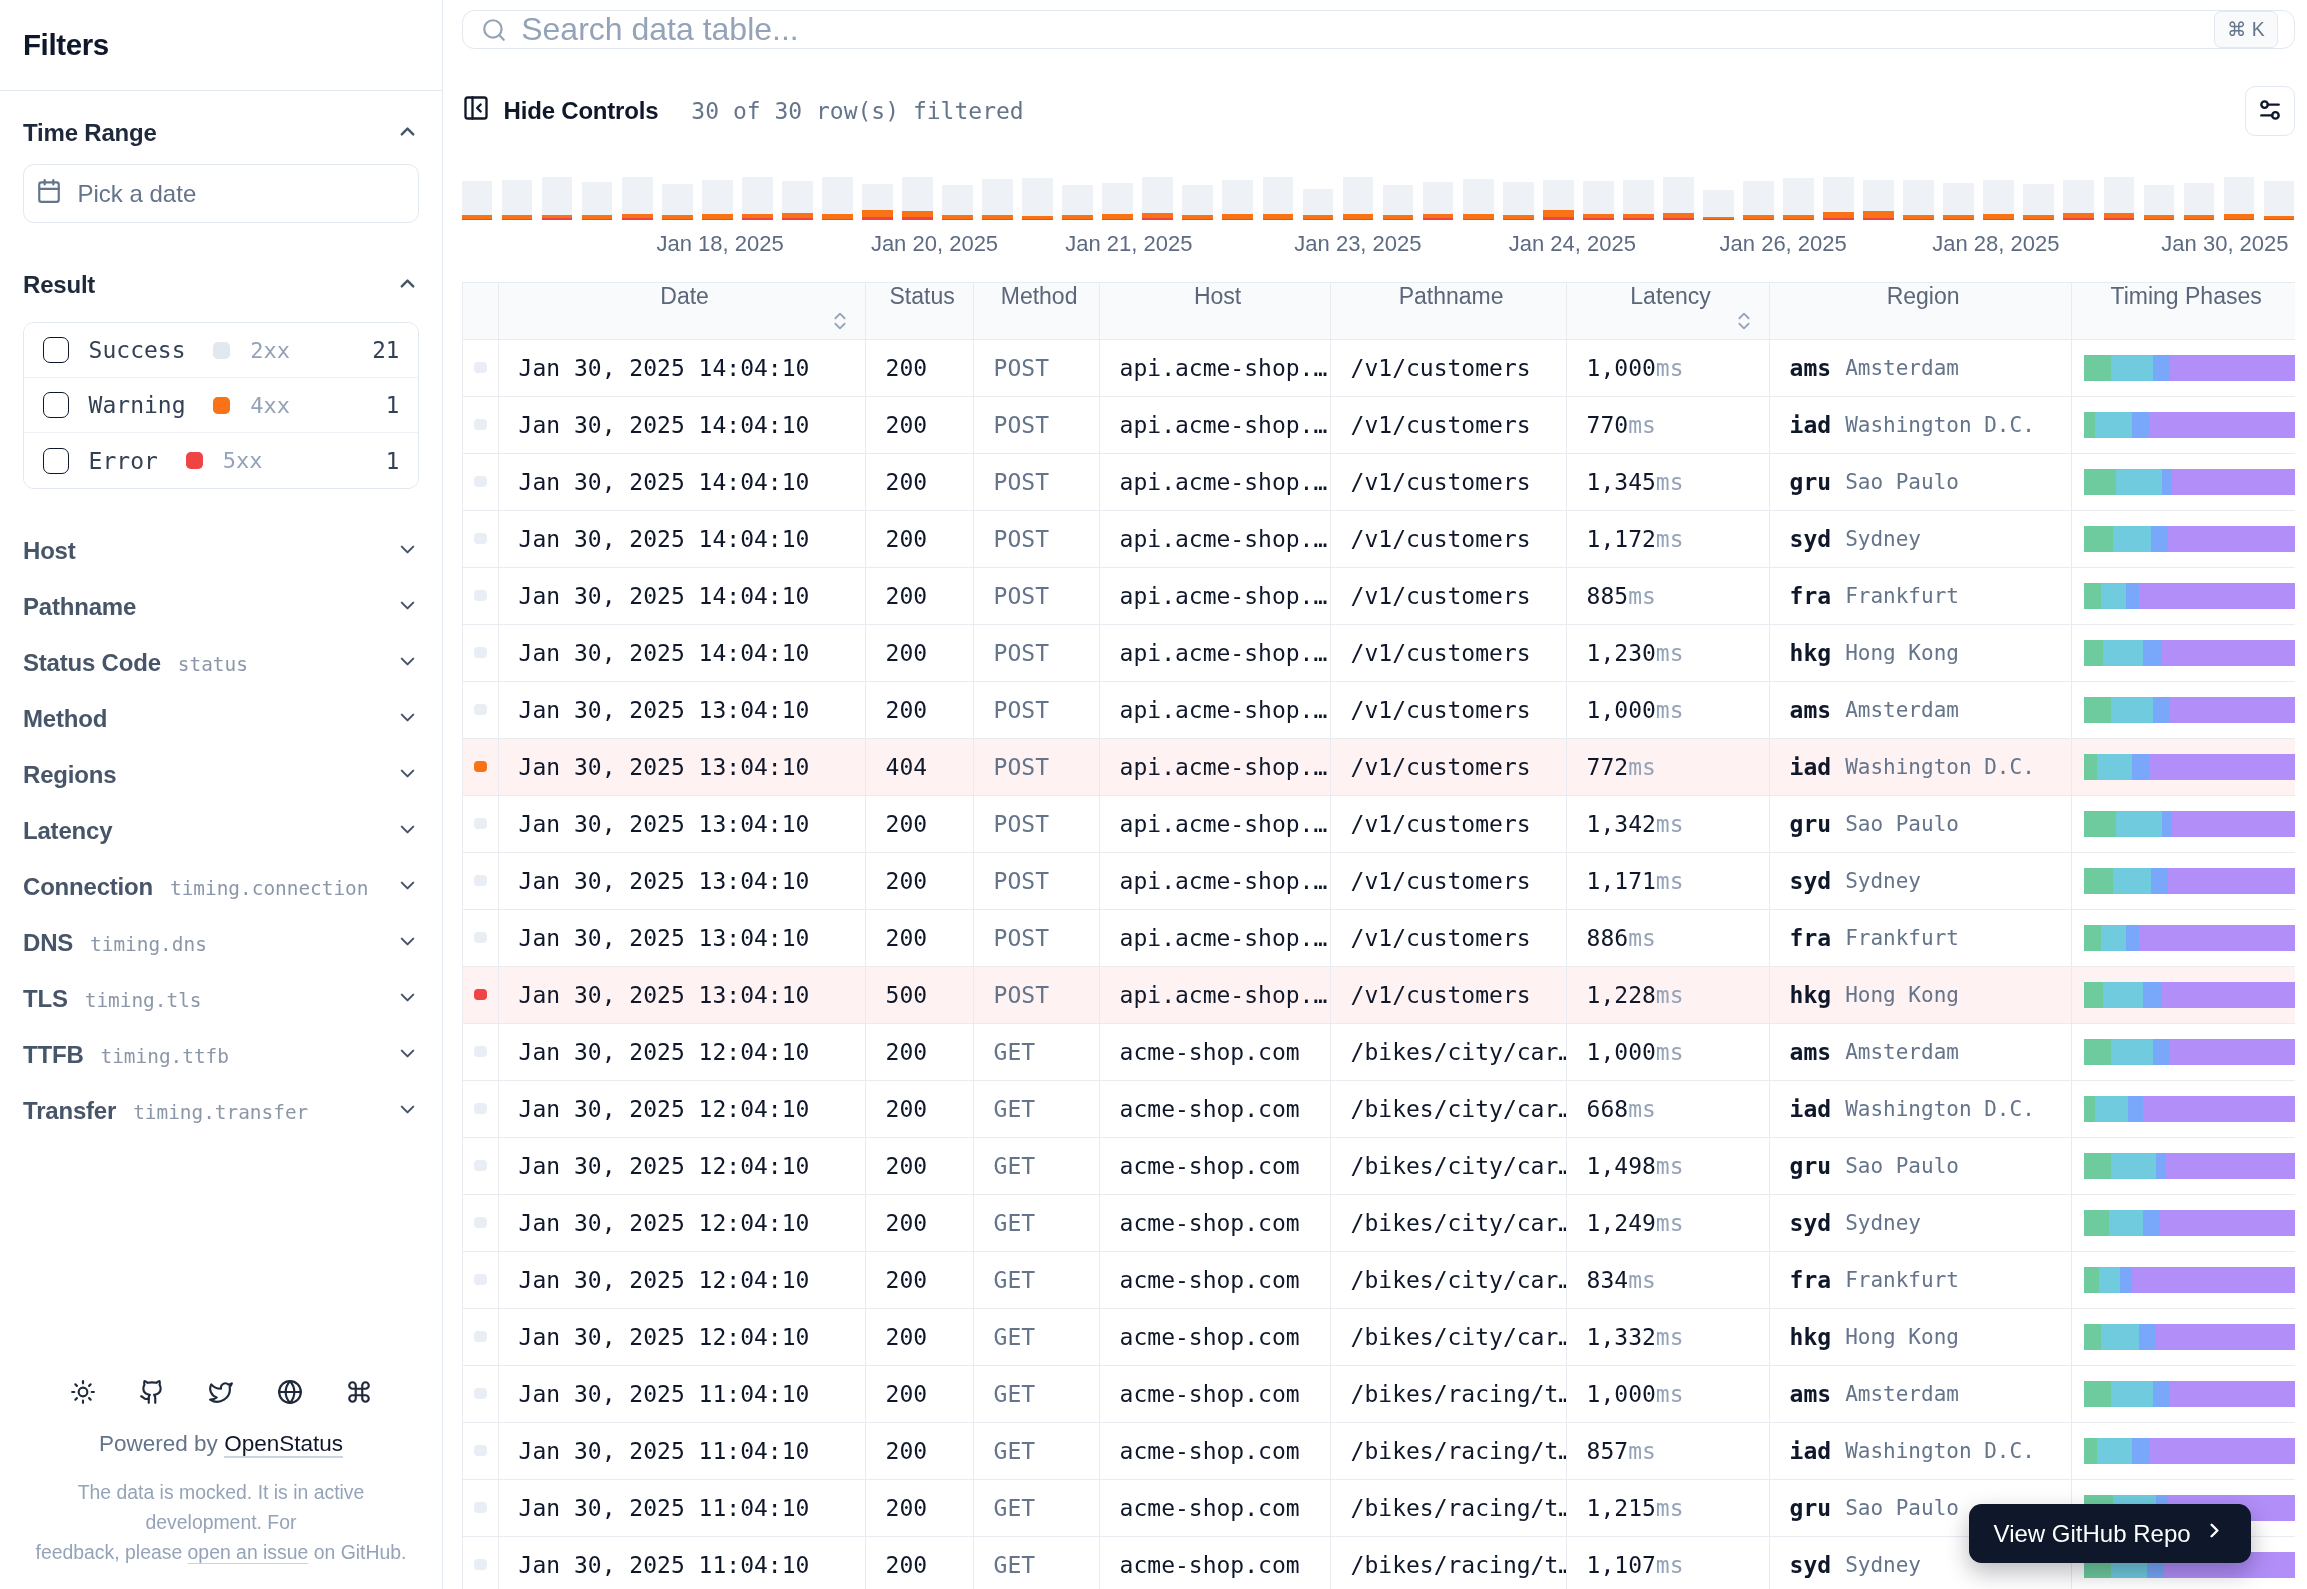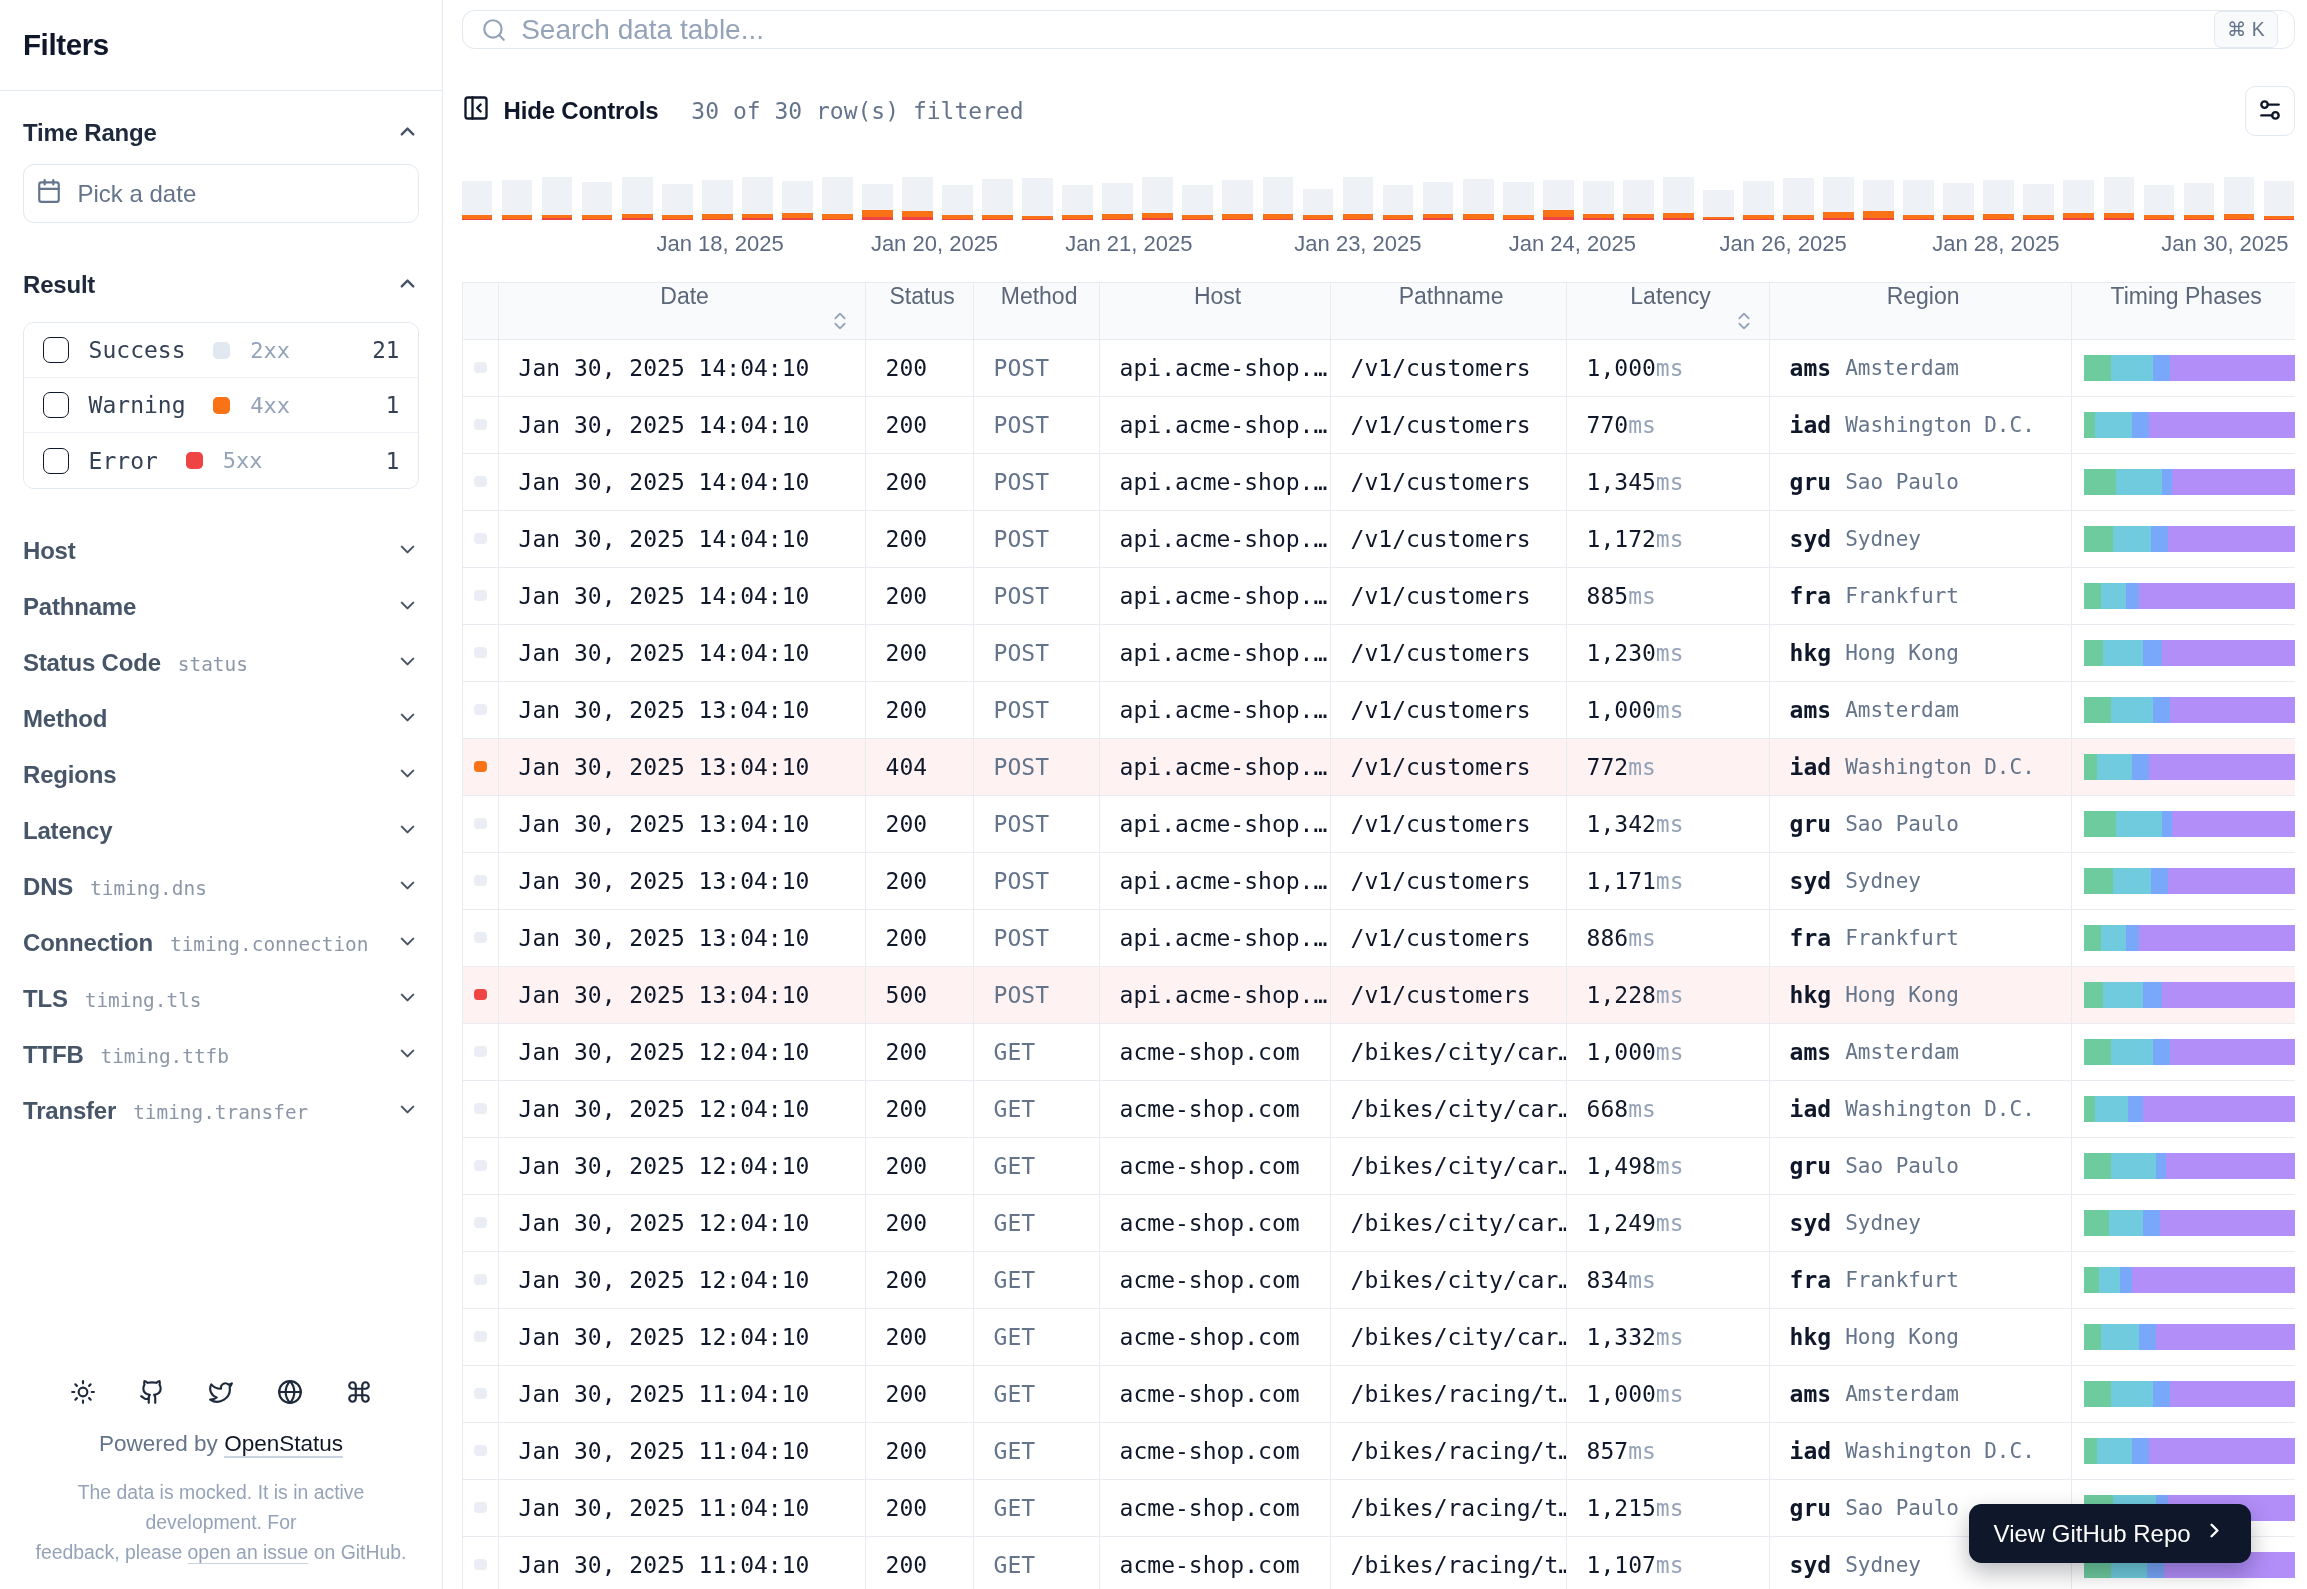--- a/index.html
+++ b/index.html
@@ -41,21 +41,21 @@
   .powered { font-size:22.5px; color:#64748b; }
   .powered a { color:#0f172a; text-decoration:underline; text-decoration-color:#cbd5e1; text-underline-offset:4.7px; cursor:pointer;}
   .note { margin-top:20px; font-size:19.4px; line-height:1.55; color:#94a3b8; }
   .note a { color:#94a3b8; text-decoration:underline; text-decoration-color:#cbd5e1; text-underline-offset:3.9px; cursor:pointer;}
 
   
   .main { flex:1; padding:10px 12.4px 0 18.6px; display:flex; flex-direction:column; position:relative; }
   .searchbar { height:60px; border:0.8px solid #e2e8f0; border-radius:12.4px; display:flex;
     align-items:center; gap:14px; padding:0 15.5px 0 18.6px; background:#fff; }
   .searchbar .s-icon { color:#94a3b8; display:flex; }
-  .searchbar input { border:none; outline:none; flex:1; font-size:28px; color:#0f172a;
+  .searchbar input { border:none; outline:none; flex:1; font-size:32px; color:#0f172a;
     font-family:"Liberation Sans", sans-serif; background:transparent; }
   .searchbar input::placeholder { color:#94a3b8; }
   .kbd { background:#f8fafc; border:0.8px solid #e2e8f0; border-radius:7px; padding:6.2px 12.4px;
     font-size:19.4px; color:#64748b; }
 
   .controls { margin-top:37px; height:50px; display:flex; align-items:center; gap:33px; }
   .hide-controls { display:flex; align-items:center; gap:14px; cursor:pointer; background:none; border:none;
     font-size:24px; font-weight:600; color:#0f172a; font-family:"Liberation Sans", sans-serif; letter-spacing:-0.2px;}
   .filter-status { font-family:"DejaVu Sans Mono", monospace; font-size:23px; color:#64748b; }
   .settings-btn { margin-left:auto; width:50px; height:50px; border:0.8px solid #e2e8f0; border-radius:10px;
@@ -201,31 +201,31 @@
           <div class="sb-section">
             <span class="left">
               <span class="lbl">Latency</span>
             </span>
             <span class="chev"><svg width="23" height="23" viewBox="0 0 24 24" fill="none" stroke="currentColor" stroke-width="2.2" stroke-linecap="round" stroke-linejoin="round">
                 <path d="m6 9 6 6 6-6"></path>
               </svg></span>
           </div>
           <div class="sb-section">
             <span class="left">
-              <span class="lbl">DNS</span>
-              <span class="code">timing.dns</span>
+              <span class="lbl">Connection</span>
+              <span class="code">timing.connection</span>
             </span>
             <span class="chev"><svg width="23" height="23" viewBox="0 0 24 24" fill="none" stroke="currentColor" stroke-width="2.2" stroke-linecap="round" stroke-linejoin="round">
                 <path d="m6 9 6 6 6-6"></path>
               </svg></span>
           </div>
           <div class="sb-section">
             <span class="left">
-              <span class="lbl">Connection</span>
-              <span class="code">timing.connection</span>
+              <span class="lbl">DNS</span>
+              <span class="code">timing.dns</span>
             </span>
             <span class="chev"><svg width="23" height="23" viewBox="0 0 24 24" fill="none" stroke="currentColor" stroke-width="2.2" stroke-linecap="round" stroke-linejoin="round">
                 <path d="m6 9 6 6 6-6"></path>
               </svg></span>
           </div>
           <div class="sb-section">
             <span class="left">
               <span class="lbl">TLS</span>
               <span class="code">timing.tls</span>
             </span>

